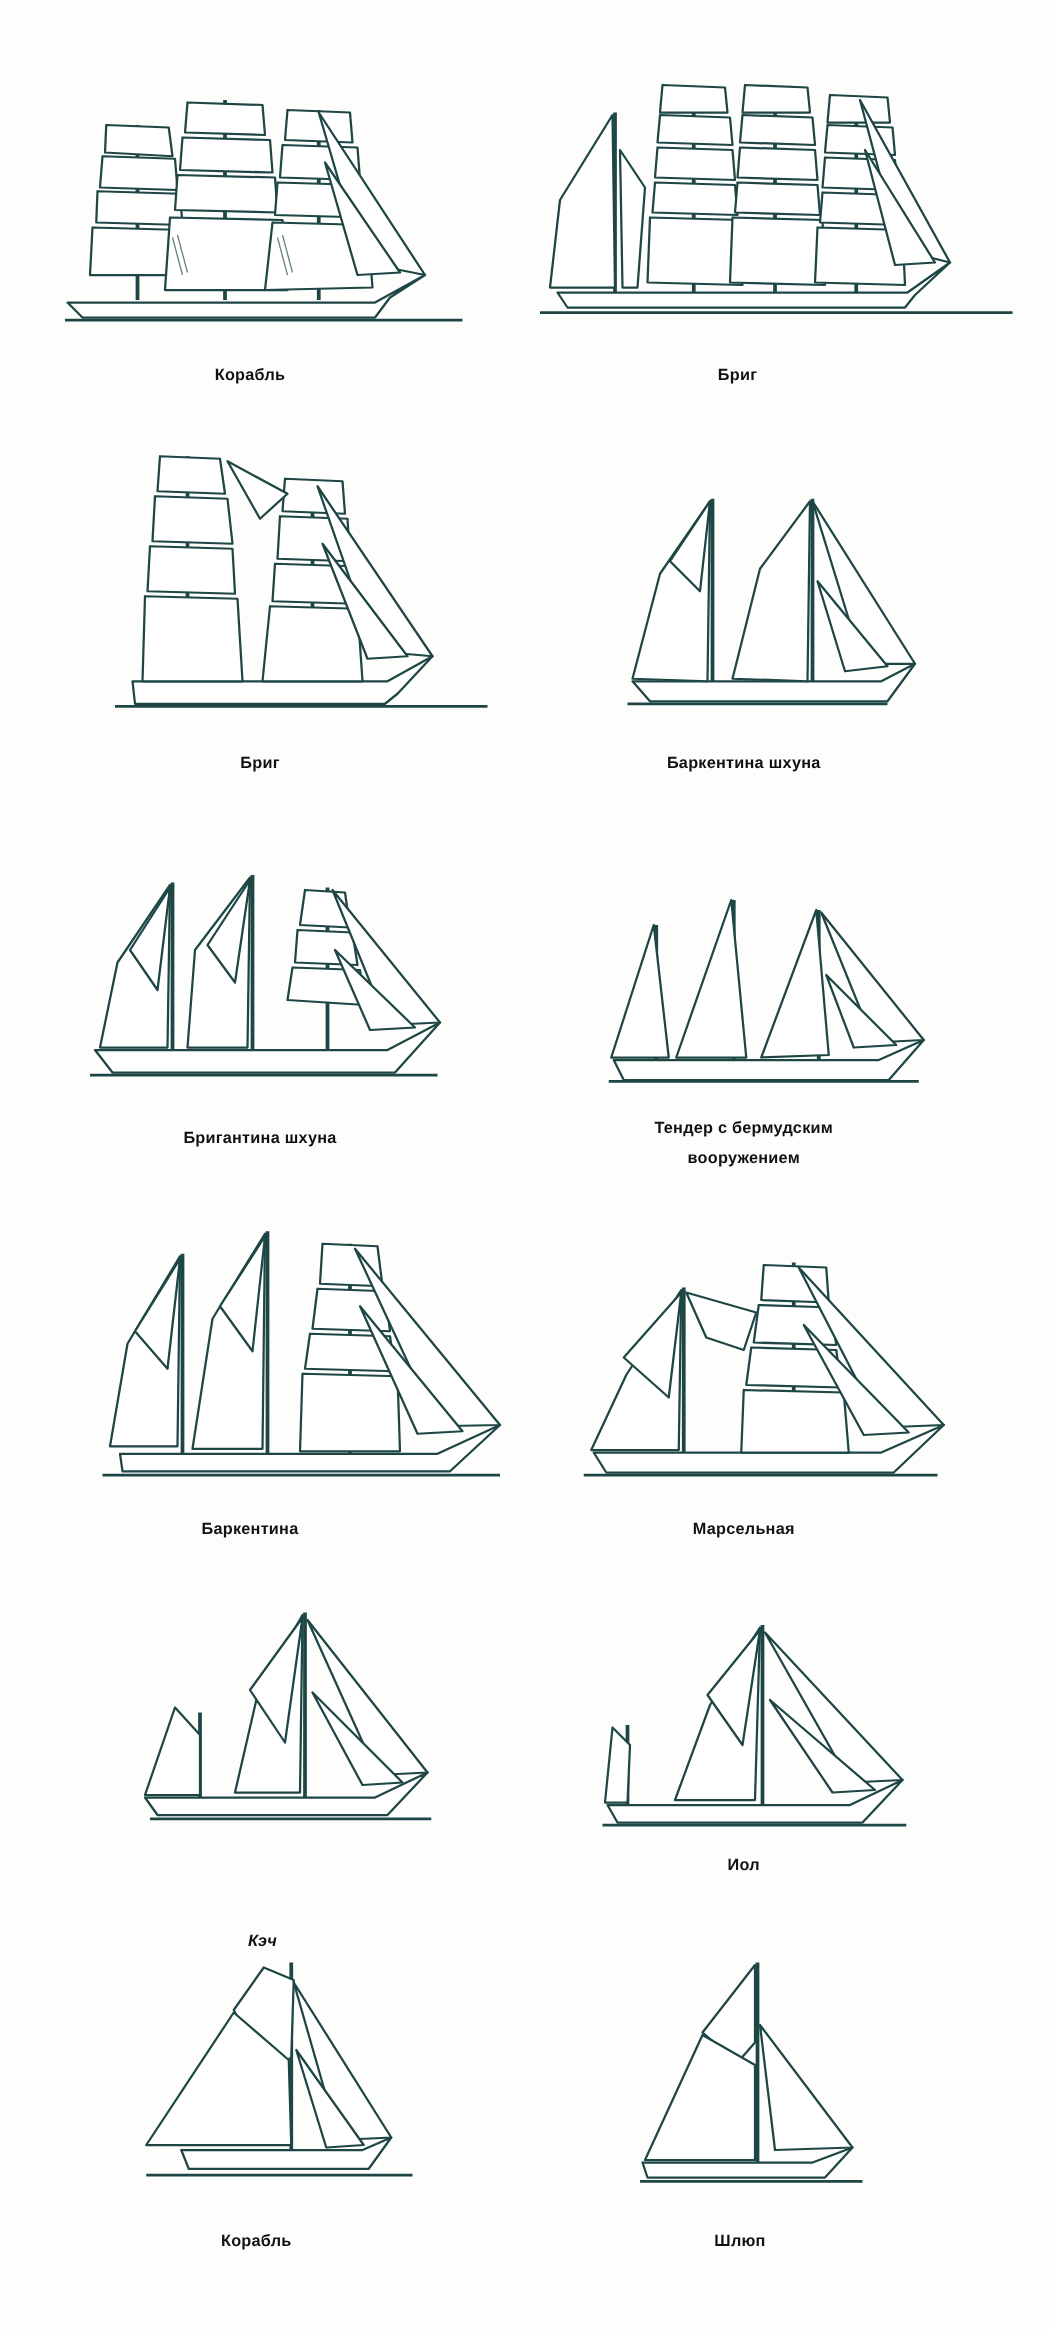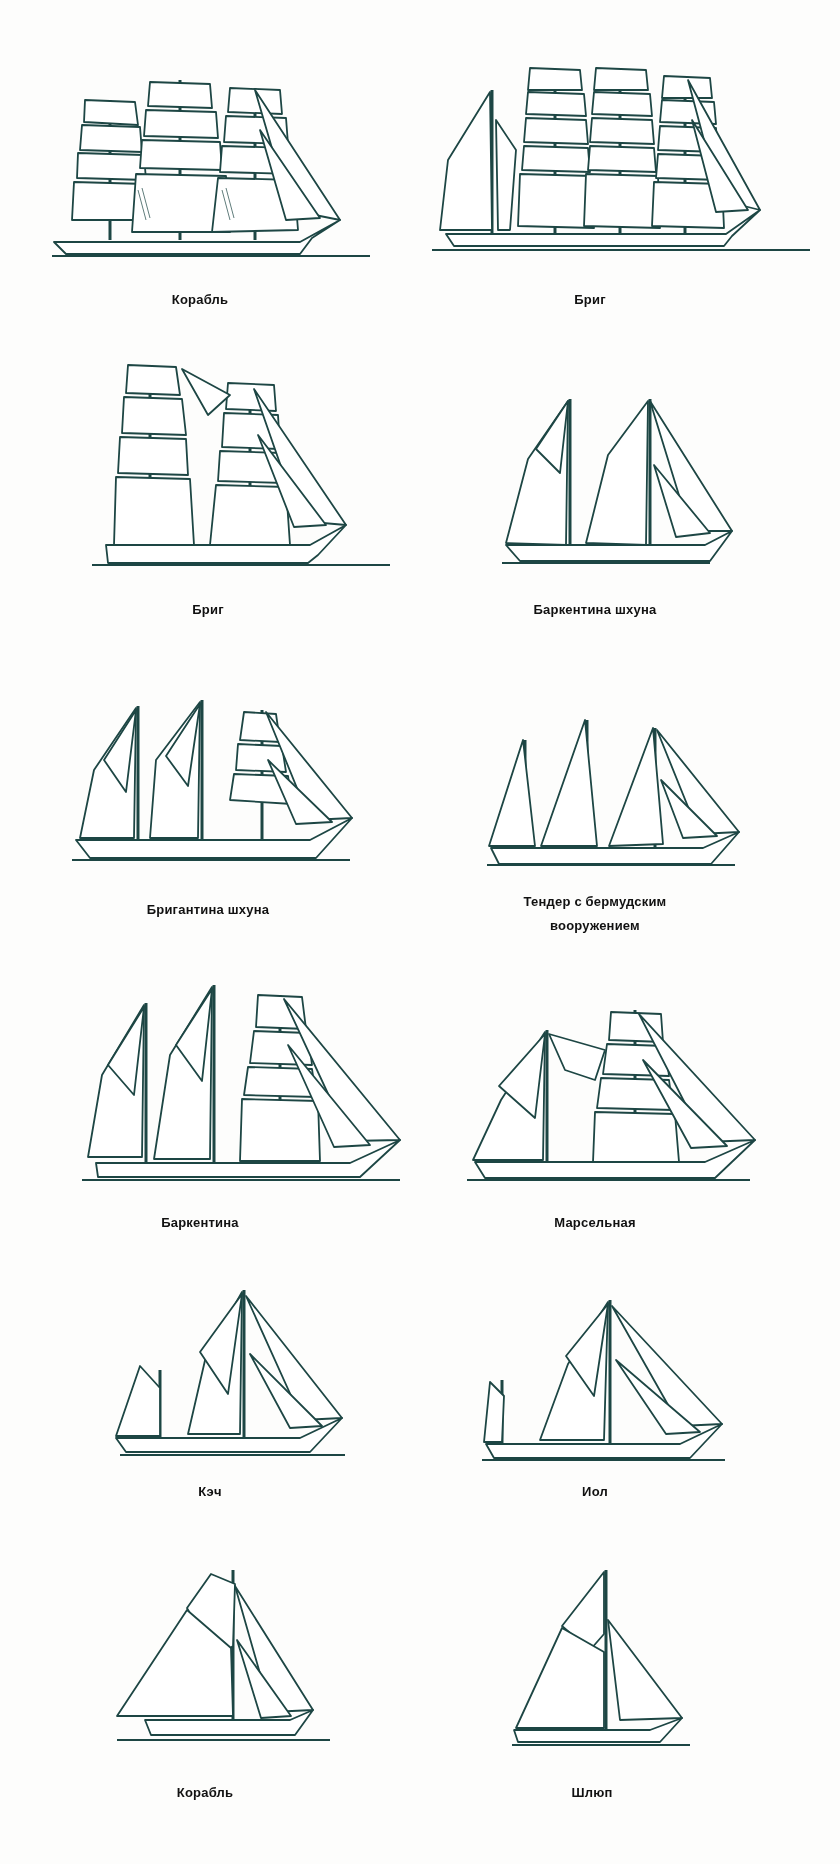--- a/index.html
+++ b/index.html
@@ -222,21 +222,21 @@
         <line x1="50" y1="80" x2="50" y2="148"></line>
         <line x1="134" y1="0" x2="134" y2="148"></line>
       </g>
     <path class="sail" d="M30,76 L50,98 L50,146 L6,146Z"></path>
     <path class="sail" d="M132,2 L96,66 L78,144 L130,144Z"></path>
       <path class="sail" d="M132,4 L90,62 L118,104Z"></path>
     <path class="sail" d="M136,6 L232,128 L192,130Z"></path>
       <path class="sail" d="M140,64 L212,136 L180,138Z"></path>
   </svg>
 </div>
-<div class="label" style="left:210px;top:1480px;">Кэч</div>
+<div class="label" style="left:210px;top:1541px;font-style:italic;">Кэч</div>
 
 <div class="ship" style="left:480px;top:1300px;">
   <svg width="250" height="165" viewBox="0 0 250 165">
     <line class="water" x1="2" y1="160" x2="245" y2="160"></line>
     <path class="sail" d="M6,144 L200,144 L242,124 L210,158 L14,158 Z"></path>
     <g class="mast">
         <line x1="22" y1="80" x2="22" y2="144"></line>
         <line x1="130" y1="0" x2="130" y2="144"></line>
       </g>
     <path class="sail" d="M10,82 L24,96 L22,142 L4,142Z"></path>

